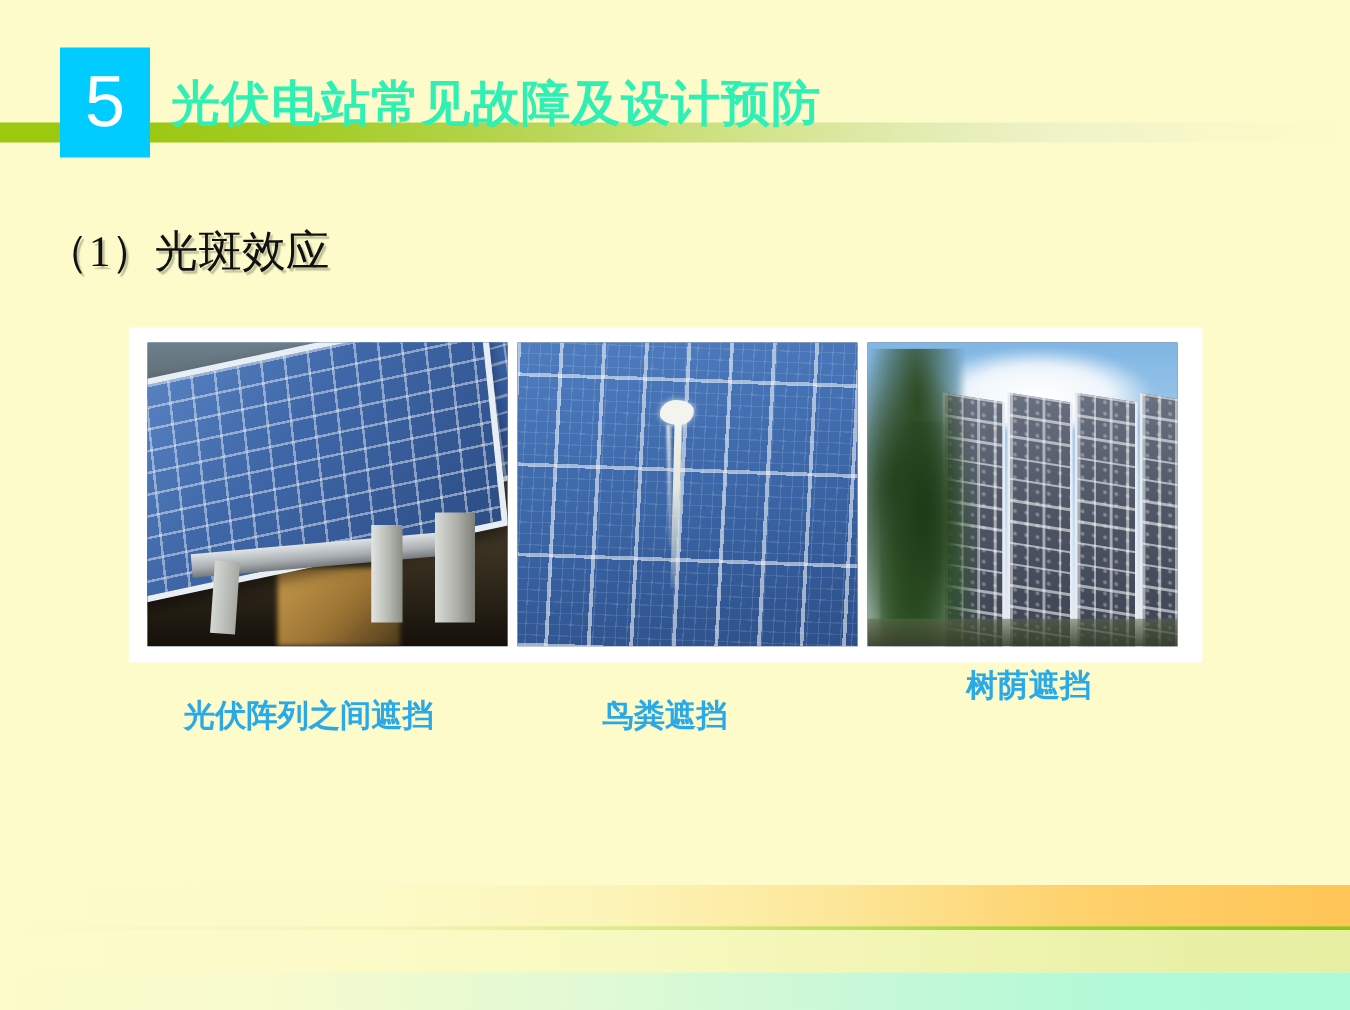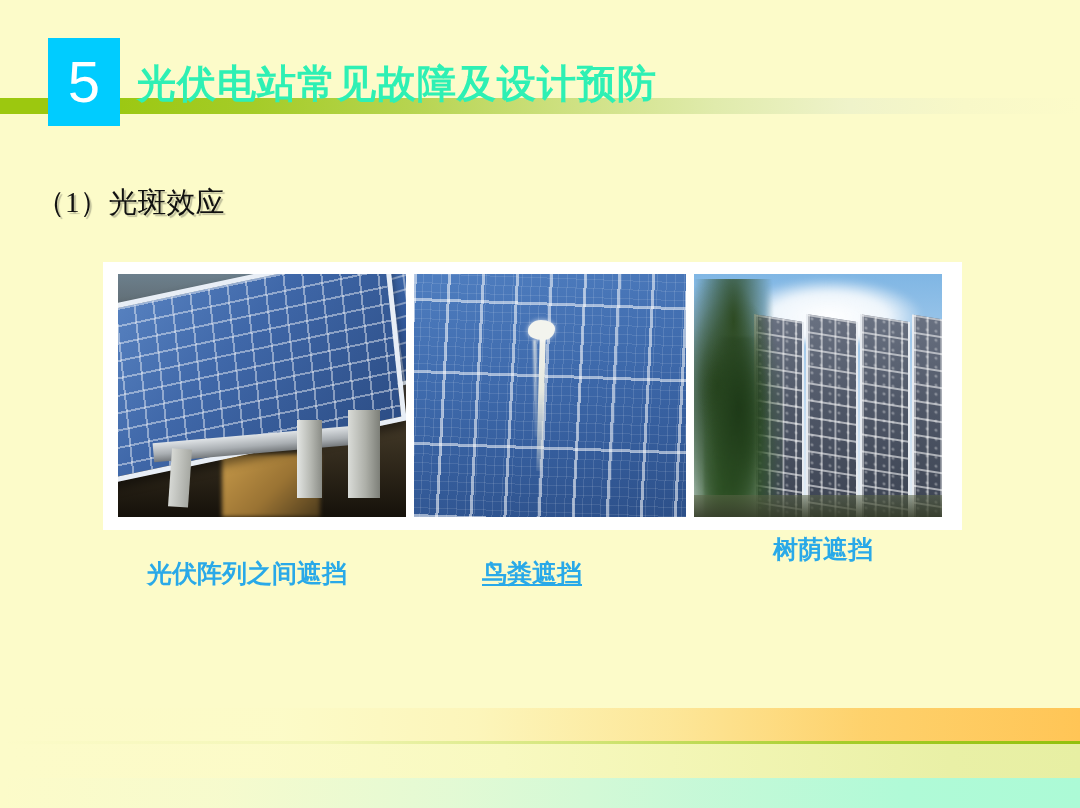--- a/index.html
+++ b/index.html
@@ -87,21 +87,21 @@
     white-space: nowrap;
     font-family: "Liberation Serif", "DejaVu Serif", serif;
     margin-top: 18px;
   }
 
   
   .section-heading {
     position: absolute;
     left: 36px;
     top: 178px;
-    font-size: 29px;
+    font-size: 35px;
     line-height: 48px;
     color: #111111;
     font-weight: 400;
     white-space: nowrap;
     text-shadow: 2px 2px 1px rgba(120,120,100,0.45);
     font-family: "Liberation Serif", "DejaVu Serif", serif;
   }
 
   
   .photo-panel {
@@ -303,21 +303,21 @@
   .caption {
     position: absolute;
     color: #29a9e8;
     font-size: 25px;
     line-height: 32px;
     font-weight: 700;
     white-space: nowrap;
     font-family: "Liberation Serif", "DejaVu Serif", serif;
   }
   .caption-1 { left: 147px; top: 558px; }
-  .caption-2 { left: 482px; top: 558px; text-decoration: underline; }
+  .caption-2 { left: 482px; top: 558px; }
   .caption-3 { left: 773px; top: 534px; }
 
   
   .deco-orange {
     position: absolute;
     left: 0; top: 708px;
     width: 1080px; height: 33px;
     background: linear-gradient(to right,
         rgba(252,251,201,0) 0%,
         rgba(252,249,190,0.12) 26%,

